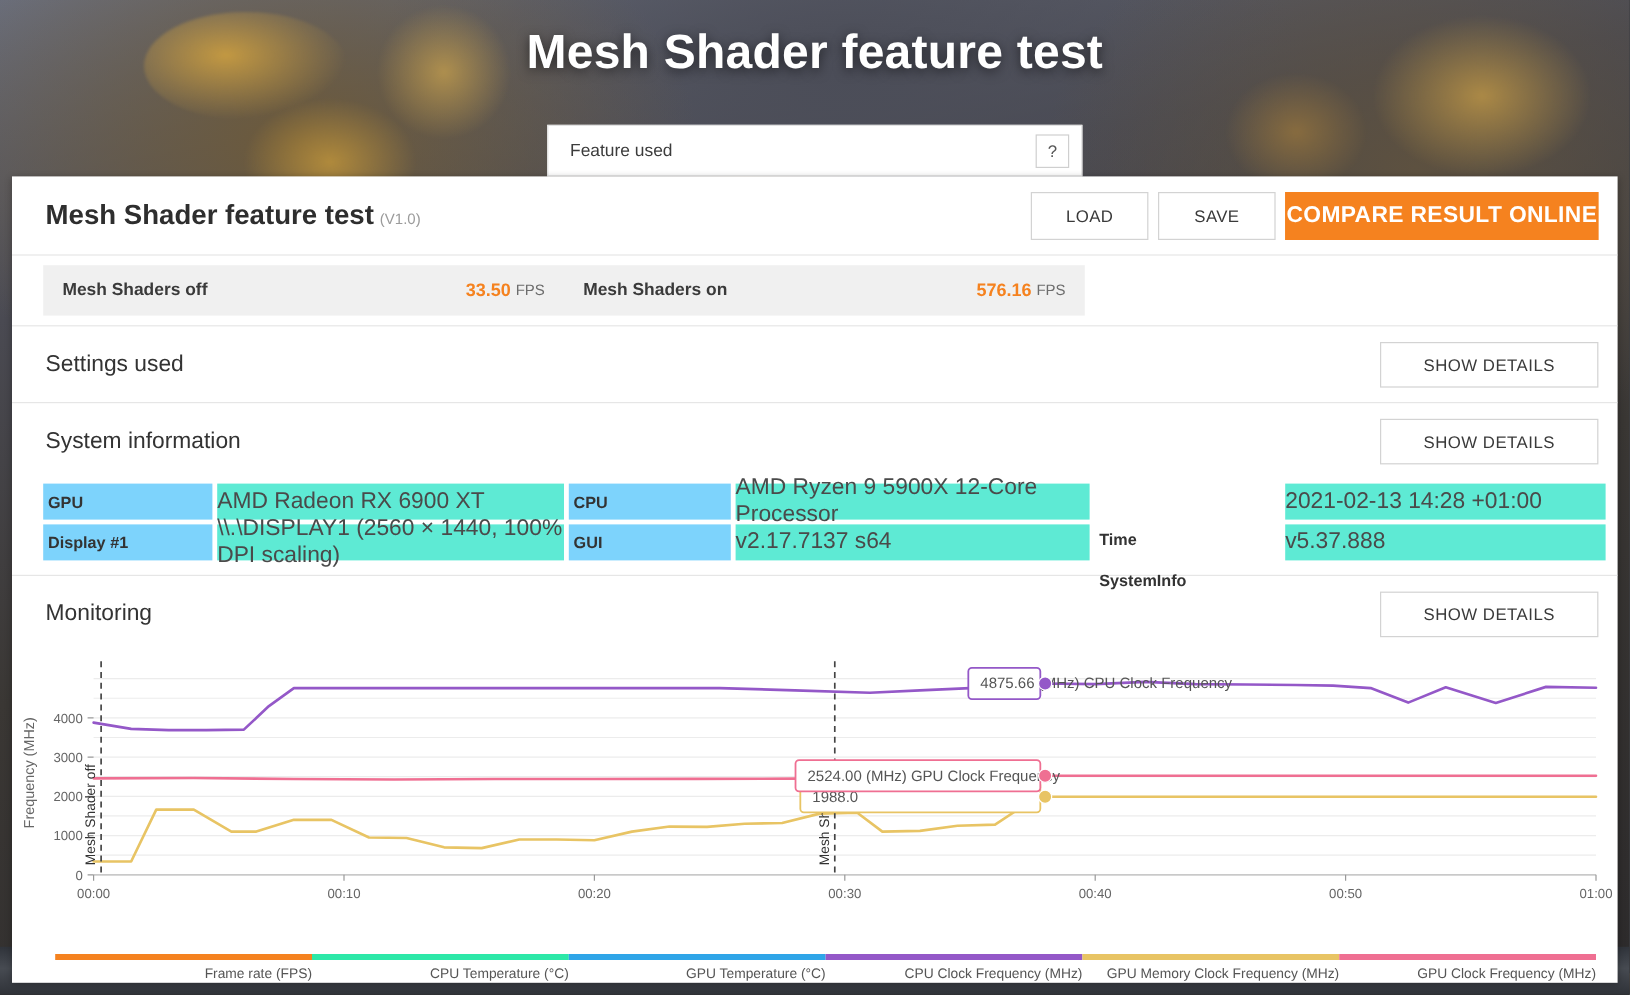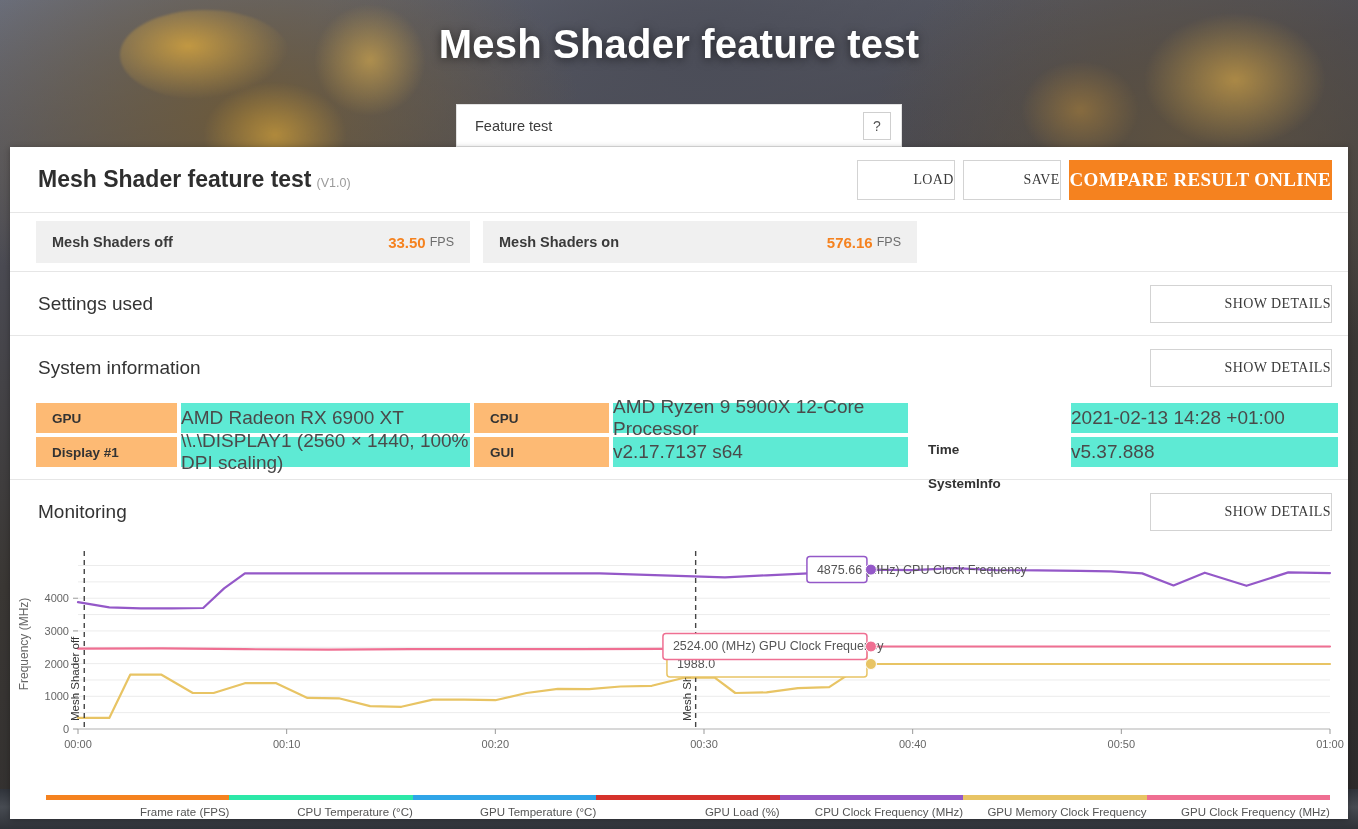--- a/index.html
+++ b/index.html
@@ -78,31 +78,30 @@
     font-size: 23px; font-weight: bold; color: #2e2e2e;
   }
   .res-ver { font-size: 12.5px; color: #9b9b9b; font-weight: normal; margin-left: 5px; }
   .row-title-spacer { flex: 1; }
 
   .btn {
     height: 40px; min-width: 98px;
     border: 1px solid #d3d3d3; background: #fff;
     font-size: 14px; color: #3a3a3a; letter-spacing: .3px;
     cursor: pointer; margin-left: 8px;
-    font-family: Liberation Serif, serif;
-    text-align: right;
+    font-family: Liberation Sans, sans-serif;
   }
   .btn-primary {
     background: #f5821f; border-color: #f5821f; color: #fff;
     font-weight: bold; min-width: 243px; font-size: 19px;
   }
 
   
   .scores {
-    display: flex; gap: 13px;
+    display: flex; gap: 0;
     padding: 8px 10px 8px 26px;
     height: 58px; align-items: stretch;
   }
   .score {
     background: #f0f0f0;
     display: flex; align-items: center;
     padding: 0 16px;
     flex: 0 0 auto;
   }
   .score:nth-child(1) { width: 434px; }
@@ -124,21 +123,21 @@
   
   .sysinfo {
     display: flex; gap: 4px;
     padding: 4px 10px 12px 26px;
   }
   .sysblock { display: flex; flex-direction: column; gap: 4px; }
   .sysblock.b1 { width: 434px; }
   .sysblock.b2 { width: 434px; }
   .sysblock.b3 { flex: 1; }
   .sysrow { display: flex; gap: 4px; height: 30px; }
-  .sk { background: #fdba74; display: flex; align-items: center; padding: 0 16px;
+  .sk { background: #7dd3fc; display: flex; align-items: center; padding: 0 4px;
         font-size: 13.5px; font-weight: bold; color: #333; }
   .sv { background: #5eead4; display: flex; align-items: center; padding: 0 0;
         font-size: 19px; color: #4a4a4a; flex: 1; }
   .b1 .sk { width: 141px; }
   .b2 .sk { width: 135px; }
   .b3 .sk { width: 155px; margin-top: 46px; }
 
   
   .chart-wrap { position: relative; padding: 6px 0 0 0; height: 250px; }
   .legend {
@@ -160,21 +159,21 @@
     <div class="hero-deco" style="left:1140px;top:10px;width:190px;height:140px;background:radial-gradient(ellipse at 50% 50%, #cfa247 0%, rgba(207,162,71,0) 68%);opacity:.7"></div>
     <div class="hero-deco" style="left:1020px;top:60px;width:120px;height:100px;background:radial-gradient(ellipse at 50% 50%, #b8893a 0%, rgba(184,137,58,0) 70%);opacity:.5"></div>
     <div class="hero-deco" style="left:520px;top:110px;width:200px;height:70px;background:radial-gradient(ellipse at 50% 50%, #a98b52 0%, rgba(169,139,82,0) 72%);opacity:.45"></div>
     <div class="hero-bottom2"></div>
     <div class="hero-bottom"></div>
   </div>
 
   <div class="hero-title">Mesh Shader feature test</div>
 
   <div class="featurebar">
-    <span class="featurebar-label">Feature test</span>
+    <span class="featurebar-label">Feature used</span>
     <button class="help-btn">?</button>
   </div>
 
   <div class="card">
 
     <div class="row-title">
       <div class="res-title">
         <span>Mesh Shader feature test</span><span class="res-ver">(V1.0)</span>
       </div>
       <div class="row-title-spacer"></div>
@@ -309,24 +308,20 @@
         </div>
         <div class="leg">
           <div class="leg-bar" style="background: rgb(44, 232, 168);"></div>
           <div class="leg-label">CPU Temperature (°C)</div>
         </div>
         <div class="leg">
           <div class="leg-bar" style="background: rgb(47, 165, 232);"></div>
           <div class="leg-label">GPU Temperature (°C)</div>
         </div>
         <div class="leg">
-          <div class="leg-bar" style="background: rgb(214, 50, 44);"></div>
-          <div class="leg-label">GPU Load (%)</div>
-        </div>
-        <div class="leg">
           <div class="leg-bar" style="background: rgb(148, 88, 200);"></div>
           <div class="leg-label">CPU Clock Frequency (MHz)</div>
         </div>
         <div class="leg">
           <div class="leg-bar" style="background: rgb(232, 196, 100);"></div>
           <div class="leg-label">GPU Memory Clock Frequency (MHz)</div>
         </div>
         <div class="leg">
           <div class="leg-bar" style="background: rgb(239, 111, 146);"></div>
           <div class="leg-label">GPU Clock Frequency (MHz)</div>

